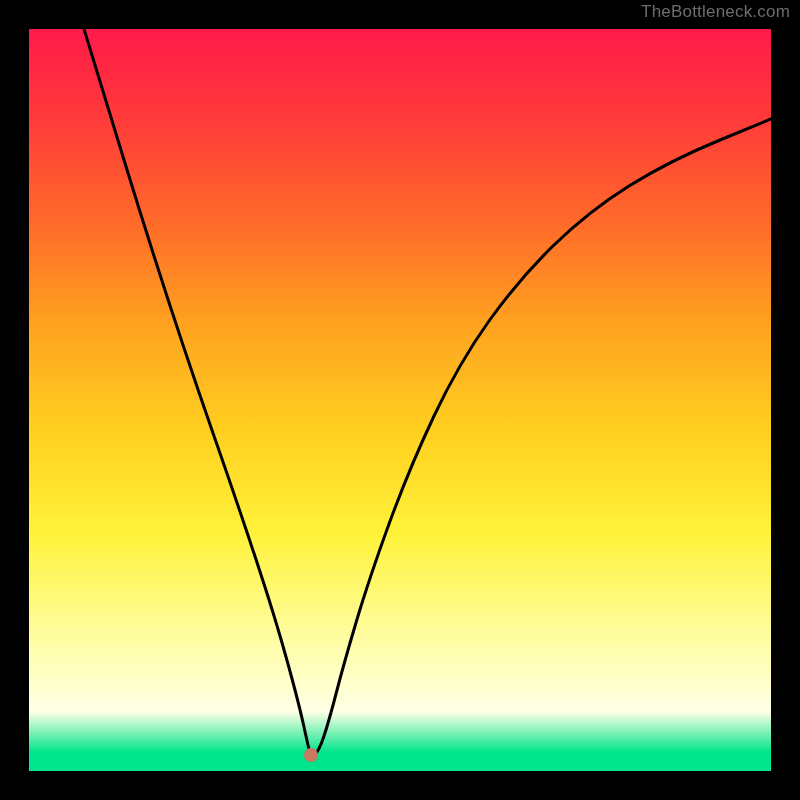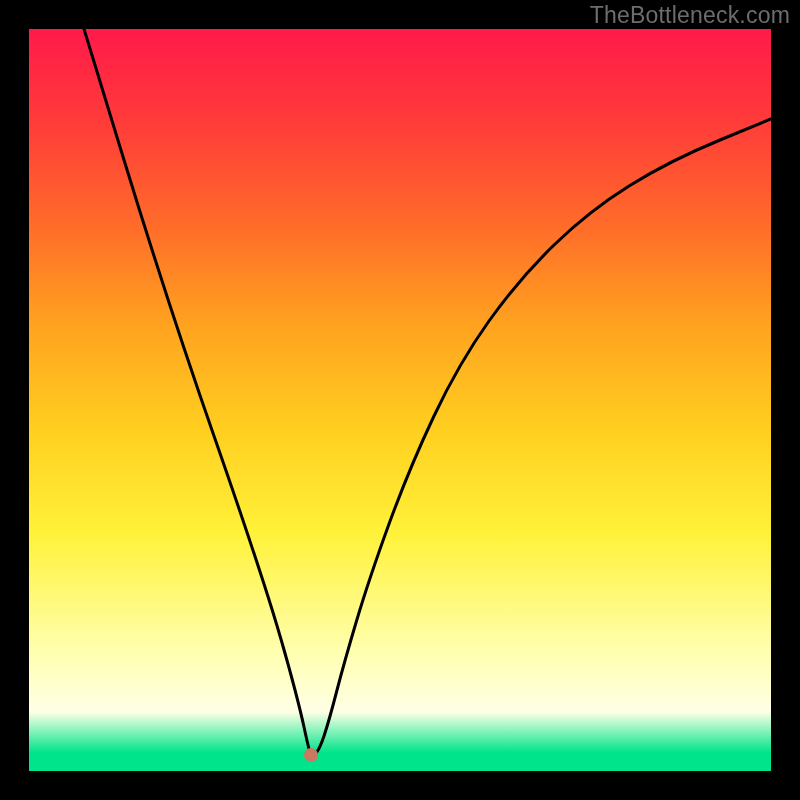--- a/index.html
+++ b/index.html
@@ -28,21 +28,21 @@
       #ffffe6 92%,
       #00e58b 97.5%,
       #00e58b 100%
     );
   }
   .watermark {
     position: absolute;
     top: 2px;
     right: 10px;
     color: #6d6d6d;
-    font-size: 23px;
+    font-size: 17px;
     font-weight: 500;
     letter-spacing: 0.2px;
     user-select: none;
   }
   svg.curve {
     position: absolute;
     left: 0;
     top: 0;
     width: 742px;
     height: 742px;

